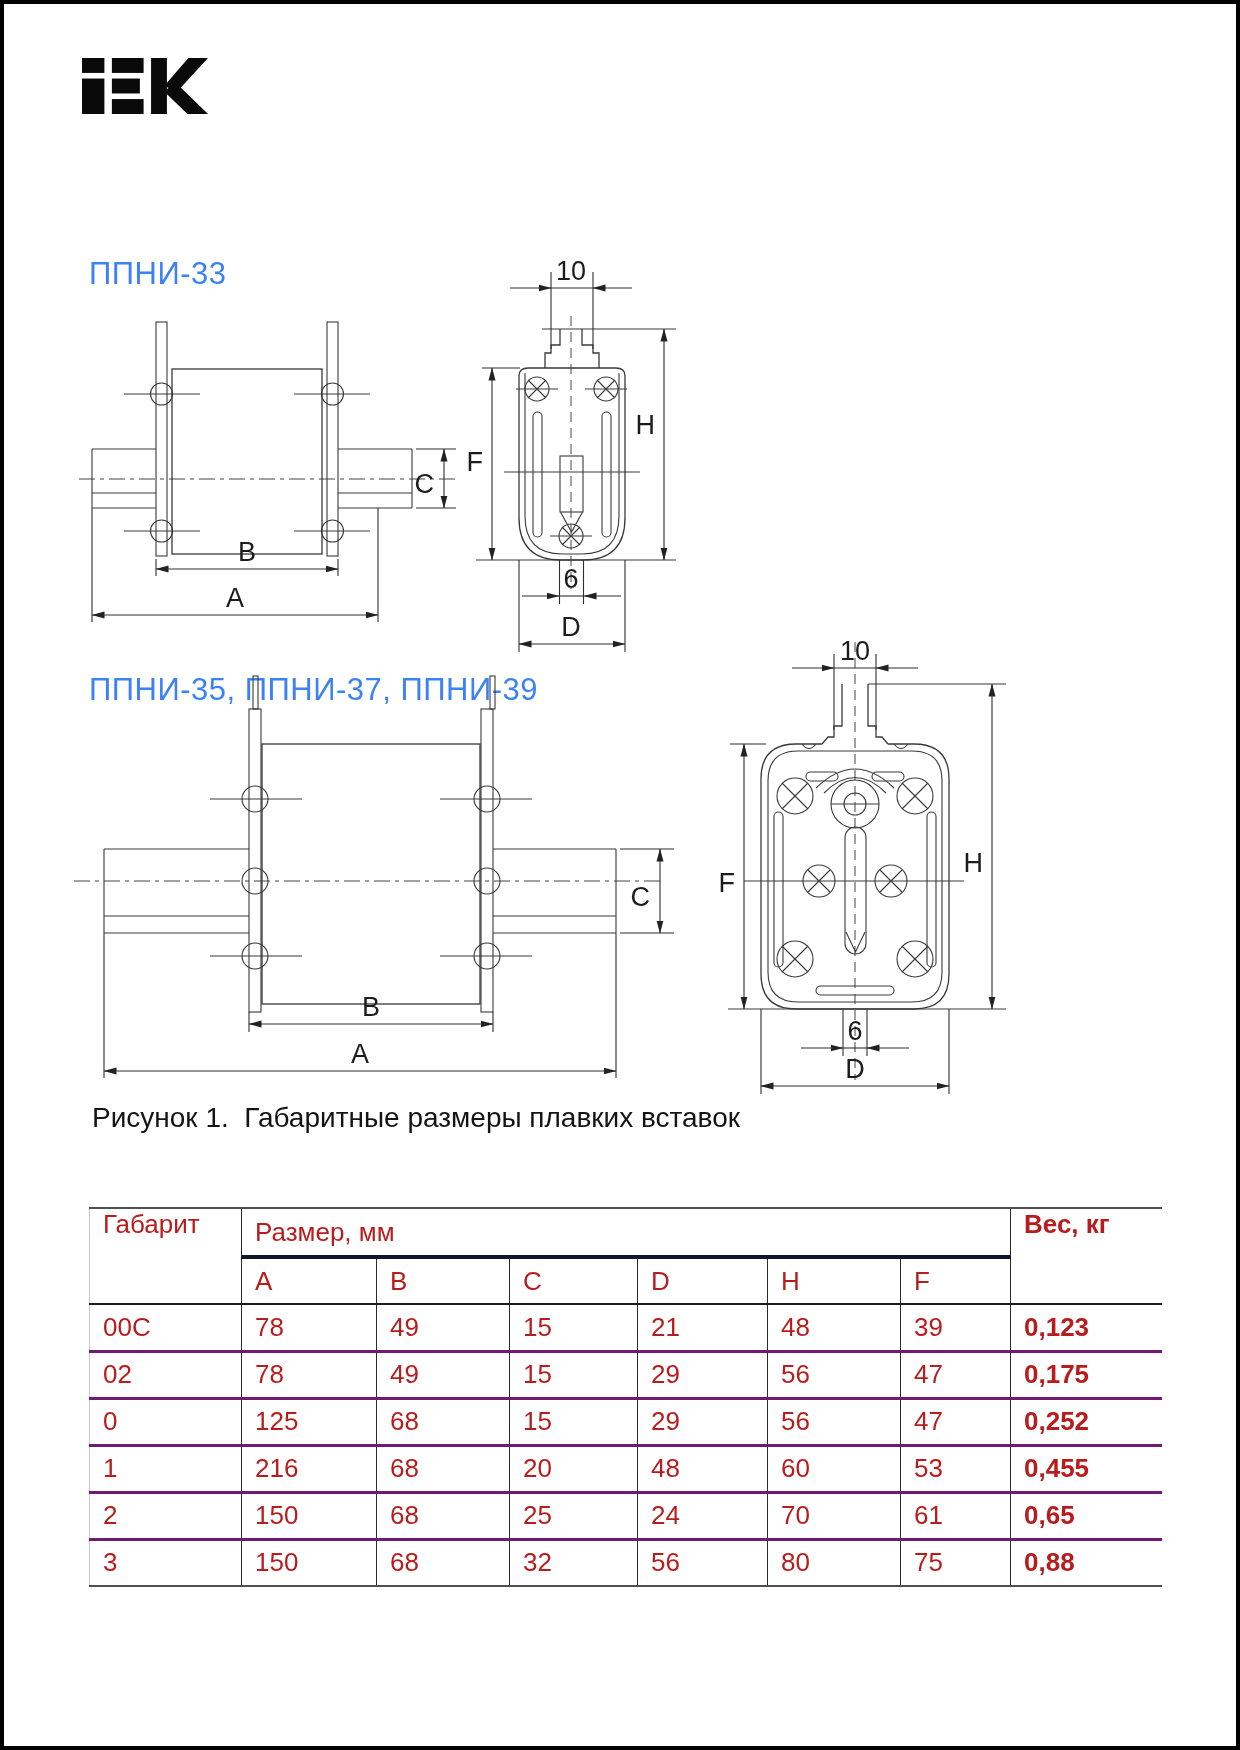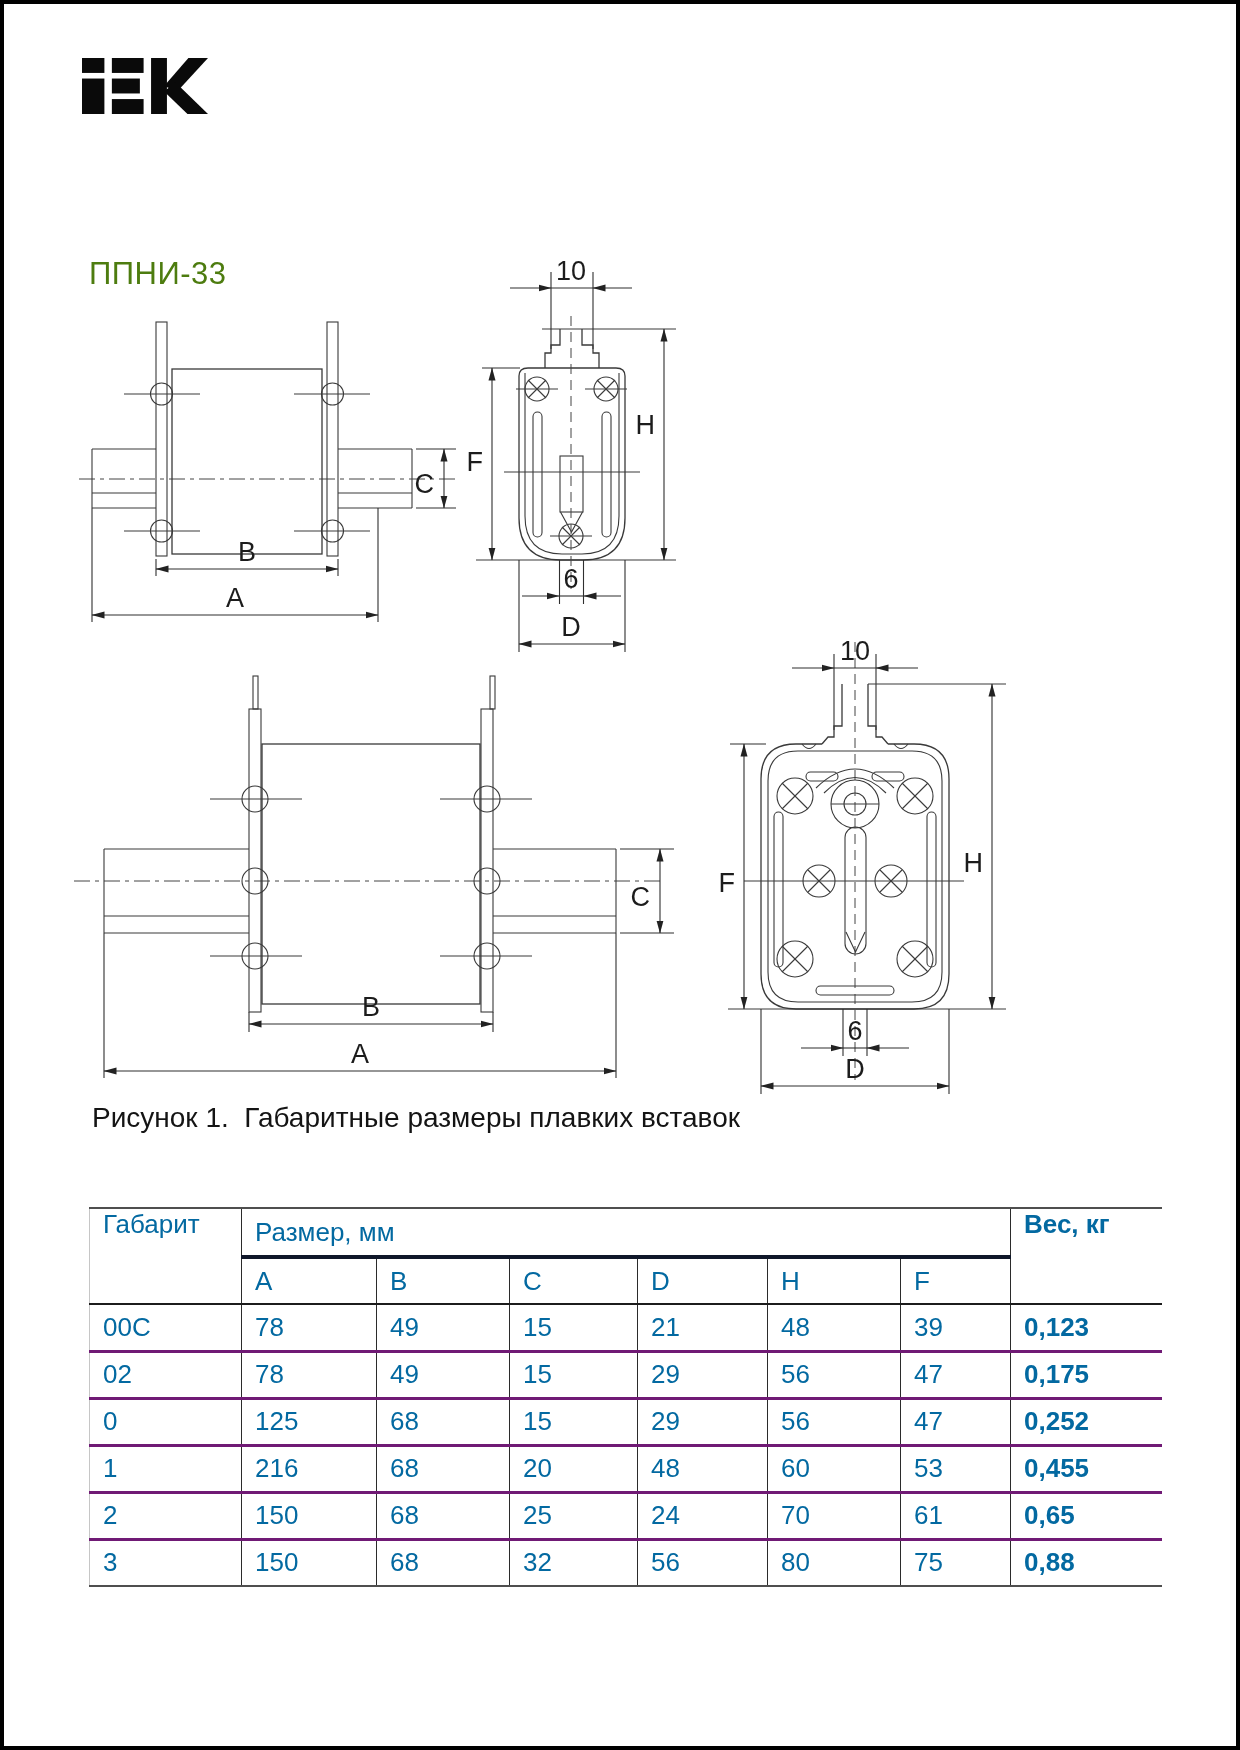--- a/index.html
+++ b/index.html
@@ -1,32 +1,32 @@
 <!DOCTYPE html>
 <html><head>
 <meta charset="utf-8">
 <style>
   html,body{margin:0;padding:0;background:#fff;}
   .page{position:relative;width:1240px;height:1750px;background:#ffffff;
         border:4px solid #000;box-sizing:border-box;overflow:hidden;
         font-family:"Liberation Sans", sans-serif;color:#161616;}
   .abs{position:absolute;}
-  .fig-title{font-size:31px;letter-spacing:0.5px;color:#4d7c0f;white-space:pre;}
+  .fig-title{font-size:31px;letter-spacing:0.5px;color:#3b82f6;white-space:pre;}
   .caption{font-size:28px;color:#141414;white-space:pre;}
   svg text{font-family:"Liberation Sans", sans-serif;font-size:27px;fill:#1c1c1c;}
   svg .ln{stroke:#3a3a3a;stroke-width:1.3;fill:none;}
   svg .th{stroke:#3a3a3a;stroke-width:1.1;fill:none;}
   svg .dim{stroke:#2f2f2f;stroke-width:1.1;fill:none;}
   svg .cl{stroke:#444;stroke-width:1;fill:none;stroke-dasharray:16 5 4 5;}
   svg .dash{stroke:#444;stroke-width:1;fill:none;stroke-dasharray:10 6;}
   table.dims{border-collapse:collapse;table-layout:fixed;width:1072px;
              border-top:2px solid #4f4f4f;border-bottom:2px solid #4f4f4f;
              border-left:1px solid #c6c6c6;}
   table.dims td{border-right:1px solid #2b2b2b;font-size:26px;padding:0 0 0 13px;
-                color:#0369a1;overflow:hidden;white-space:nowrap;}
+                color:#b91c1c;overflow:hidden;white-space:nowrap;}
   table.dims td.last{border-right:none;font-weight:bold;}
   tr.hr1{height:49px;}
   tr.hr2{height:47px;}
   tr.drow{height:47px;}
   td.span2{vertical-align:top;padding-top:11px;}
   tr.hr1 td.size{border-bottom:4px solid #0f172a;margin-top:36px;}
   tr.hr2 td{border-bottom:2px solid #1c1c1c;}
   td.span2{border-bottom:2px solid #1c1c1c;}
   tr.drow td{border-bottom:3px solid #701a75;}
   tr.drow.lastrow td{border-bottom:none;}
@@ -166,20 +166,21 @@
     <text x="567" y="584" text-anchor="middle">6</text>
 
     <g class="dim">
       <line x1="515" y1="556" x2="515" y2="648"></line>
       <line x1="621" y1="556" x2="621" y2="648"></line>
       <line x1="515" y1="640" x2="621" y2="640" marker-start="url(#ar1)" marker-end="url(#ar1)"></line>
     </g>
     <text x="567" y="632" text-anchor="middle">D</text>
   </svg>
 
+  <div class="abs fig-title" style="left:85px;top:668px;">ППНИ-35, ППНИ-37, ППНИ-39</div>
 
   <svg class="abs" style="left:60px;top:630px;" width="960" height="465" viewBox="60 630 960 465">
     <defs>
       <marker id="ar2" markerWidth="14" markerHeight="9" refX="12.5" refY="4.5" orient="auto-start-reverse" markerUnits="userSpaceOnUse">
         <path d="M0,1 L13,4.5 L0,8 Z" fill="#222"></path>
       </marker>
     </defs>
 
     <line class="cl" x1="70" y1="877" x2="660" y2="877"></line>
     <rect class="ln" x="258" y="740" width="218" height="260"></rect>

